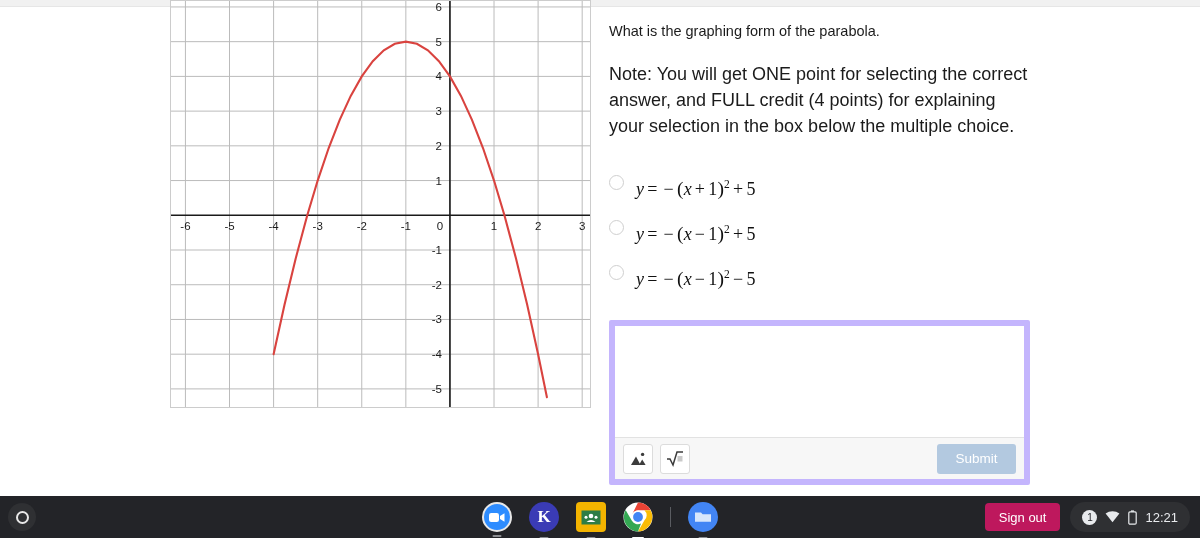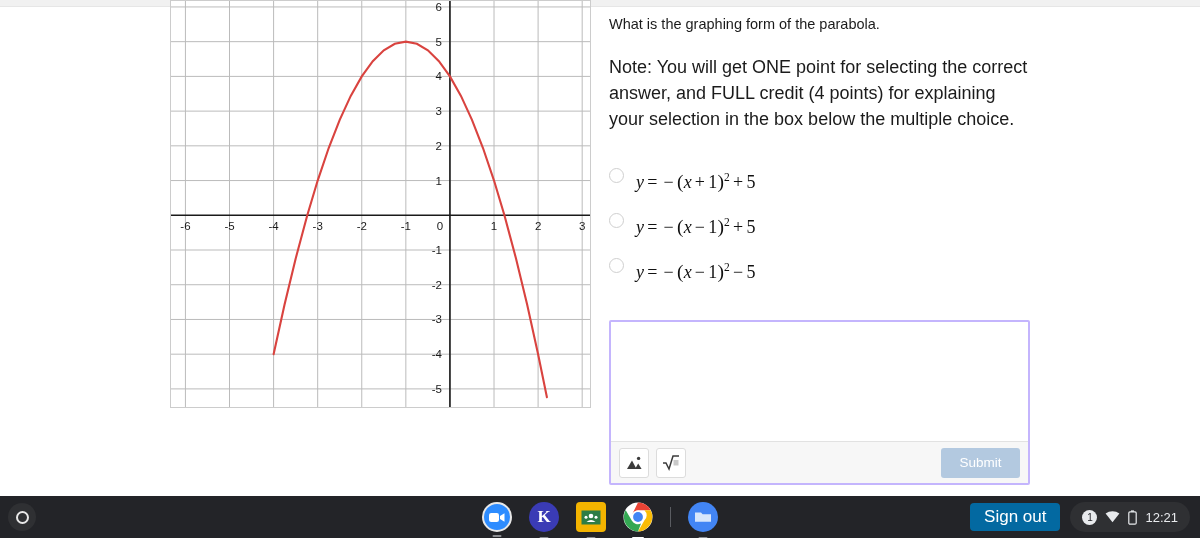--- a/index.html
+++ b/index.html
@@ -30,21 +30,21 @@
   
   .question-panel {
     position: absolute;
     left: 609px; top: 0px;
     width: 430px;
   }
   .q-title {
     font-size: 14.5px;
     color: #1b1b1b;
     line-height: 1.45;
-    padding-top: 14px;
+    padding-top: 21px;
   }
   .q-note {
     font-size: 18px;
     color: #1b1b1b;
     line-height: 1.45;
     margin-top: 19px;
     width: 420px;
   }
   .choices { margin-top: 21px; }
   .choice {
@@ -75,21 +75,21 @@
     vertical-align: super;
     line-height: 0;
   }
   .eq .op { padding: 0 3px; }
   .eq .paren { font-size: 19.5px; }
   
   .answer-card {
     position: absolute;
     left: 609px; top: 320px;
     width: 421px; height: 165px;
-    border: 2px solid #c4b5fd;
+    border: 6px solid #c4b5fd;
     background: #fff;
     border-radius: 2px;
   }
   .answer-area {
     height: 122px;
     width: 100%;
     background: #fff;
     border: none;
     outline: none;
     resize: none;
@@ -187,27 +187,27 @@
     pointer-events: none;
   }
   .shelf-right {
     position: absolute;
     right: 10px;
     display: flex;
     align-items: center;
     gap: 10px;
   }
   .signout {
-    background: #0369a1;
+    background: #be185d;
     color: #fff;
     border: none;
     border-radius: 4px;
     height: 28px;
     padding: 0 14px;
-    font-size: 17px;
+    font-size: 13px;
     font-family: "Liberation Sans", sans-serif;
     cursor: pointer;
   }
   .tray {
     display: flex;
     align-items: center;
     gap: 8px;
     background: #2f3033;
     border-radius: 16px;
     height: 30px;

